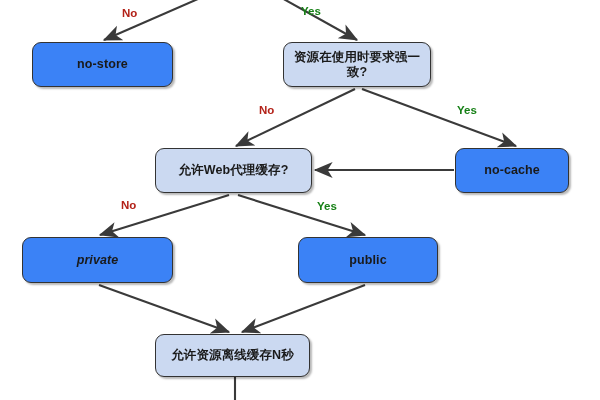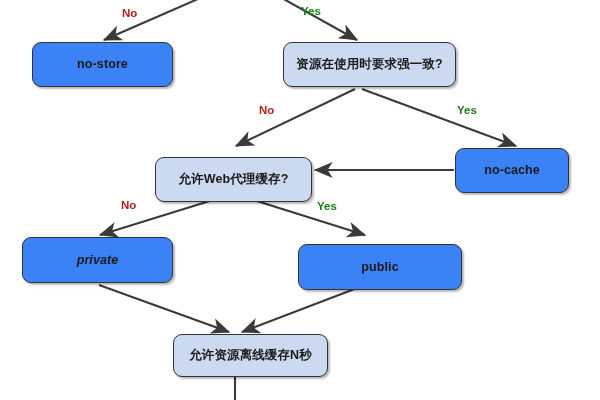--- a/index.html
+++ b/index.html
@@ -91,36 +91,36 @@
 
     <path d="M365,285 L242,332" fill="none" stroke="#3a3a3a" stroke-width="2.1" marker-end="url(#arrow)"></path>
 
     <path d="M235,377 L235,400" fill="none" stroke="#3a3a3a" stroke-width="2.1"></path>
   </svg>
 
   <div id="nodes-layer">
       <div class="node terminal" style="left: 32px; top: 42px; width: 141px; height: 45px;">
         <span class="nlabel">no-store</span>
       </div>
-      <div class="node decision" style="left: 283px; top: 42px; width: 173px; height: 45px;">
+      <div class="node decision" style="left: 283px; top: 42px; width: 148px; height: 45px;">
         <span class="nlabel">资源在使用时要求强一致?</span>
       </div>
-      <div class="node decision" style="left: 155px; top: 148px; width: 157px; height: 45px; margin-top: 9px;">
+      <div class="node decision" style="left: 155px; top: 148px; width: 157px; height: 45px;">
         <span class="nlabel">允许Web代理缓存?</span>
       </div>
       <div class="node terminal" style="left: 455px; top: 148px; width: 114px; height: 45px;">
         <span class="nlabel">no-cache</span>
       </div>
       <div class="node terminal" style="left: 22px; top: 237px; width: 151px; height: 46px; font-style: italic;">
         <span class="nlabel">private</span>
       </div>
-      <div class="node terminal" style="left: 298px; top: 244px; width: 164px; height: 46px; align-items: center;">
+      <div class="node terminal" style="left: 298px; top: 237px; width: 140px; height: 46px; align-items: center;">
         <span class="nlabel">public</span>
       </div>
-      <div class="node decision" style="left: 155px; top: 334px; width: 155px; height: 43px; margin-left: 18px;">
+      <div class="node decision" style="left: 155px; top: 334px; width: 155px; height: 43px;">
         <span class="nlabel">允许资源离线缓存N秒</span>
       </div>
     </div>
 
   <div id="labels-layer">
       <div class="edge-label no" style="left: 122px; top: 7px;">No</div>
       <div class="edge-label yes" style="left: 301px; top: 5px;">Yes</div>
       <div class="edge-label no" style="left: 259px; top: 104px;">No</div>
       <div class="edge-label yes" style="left: 457px; top: 104px;">Yes</div>
       <div class="edge-label no" style="left: 121px; top: 199px;">No</div>

